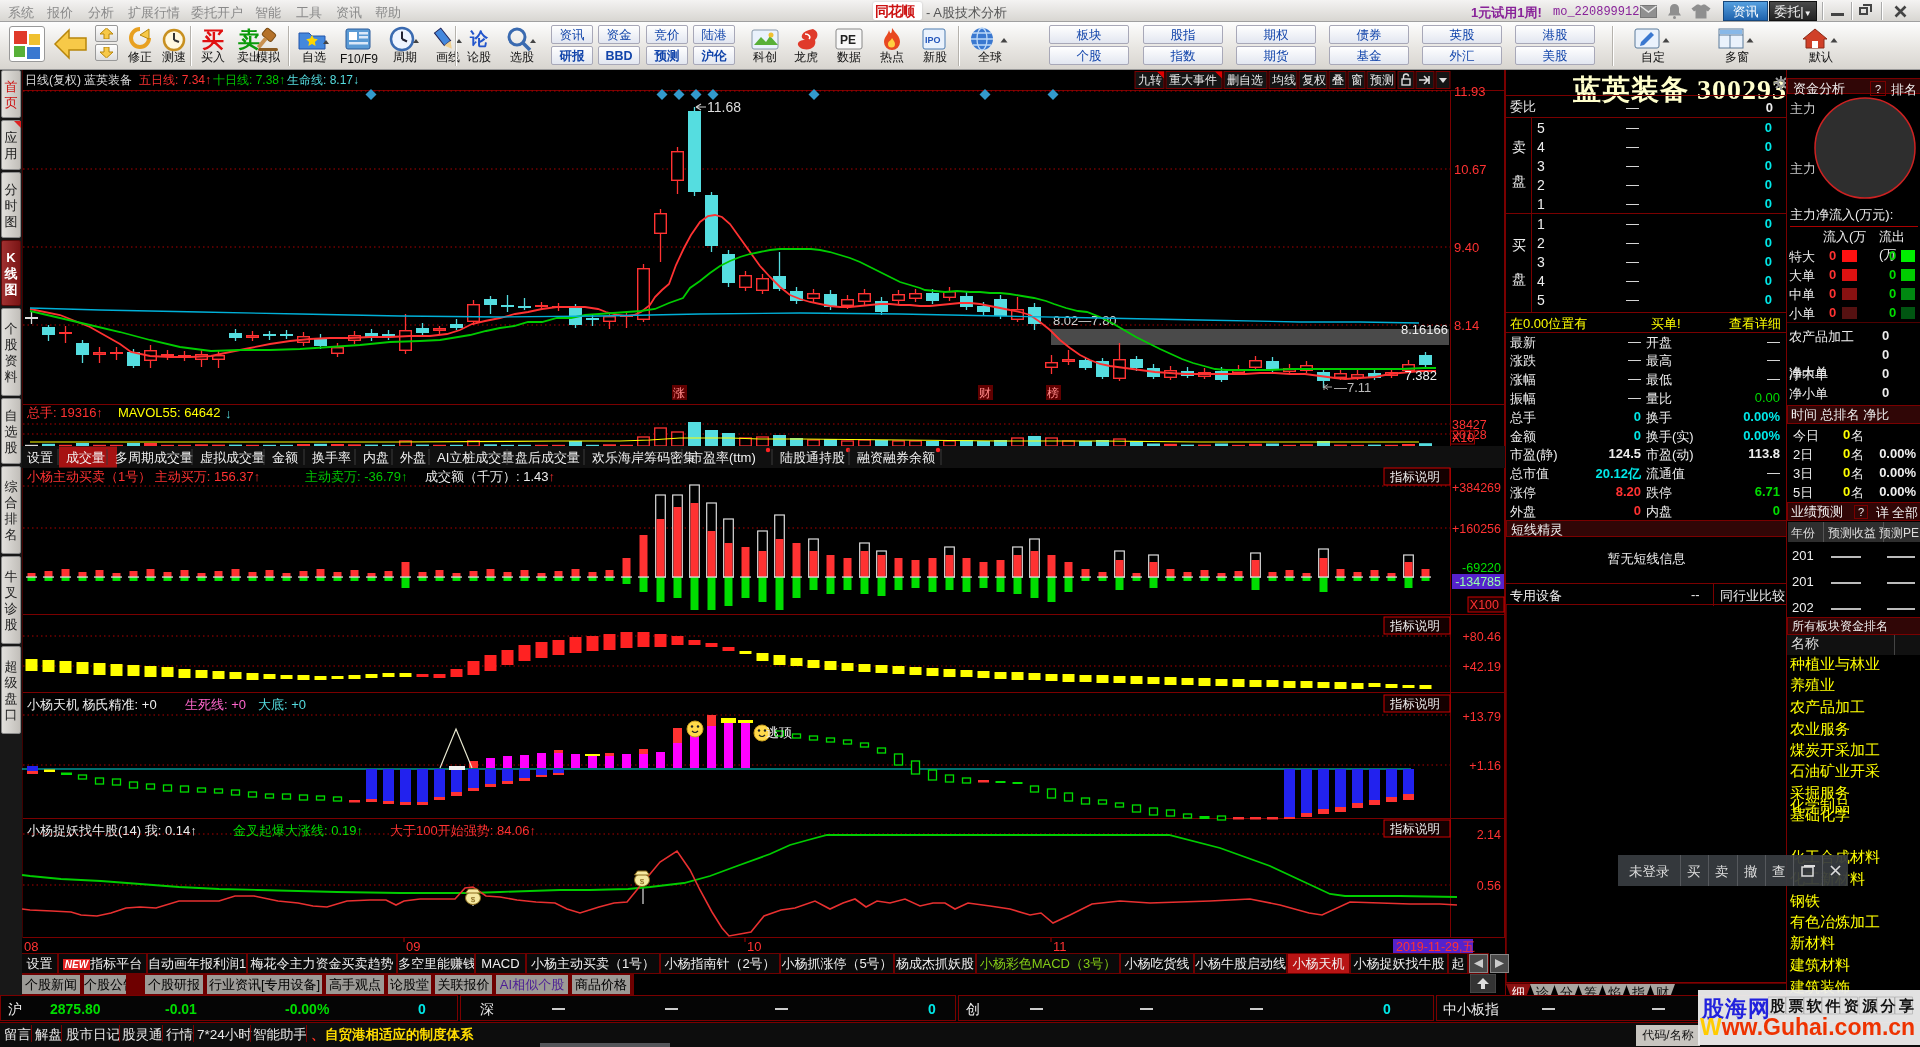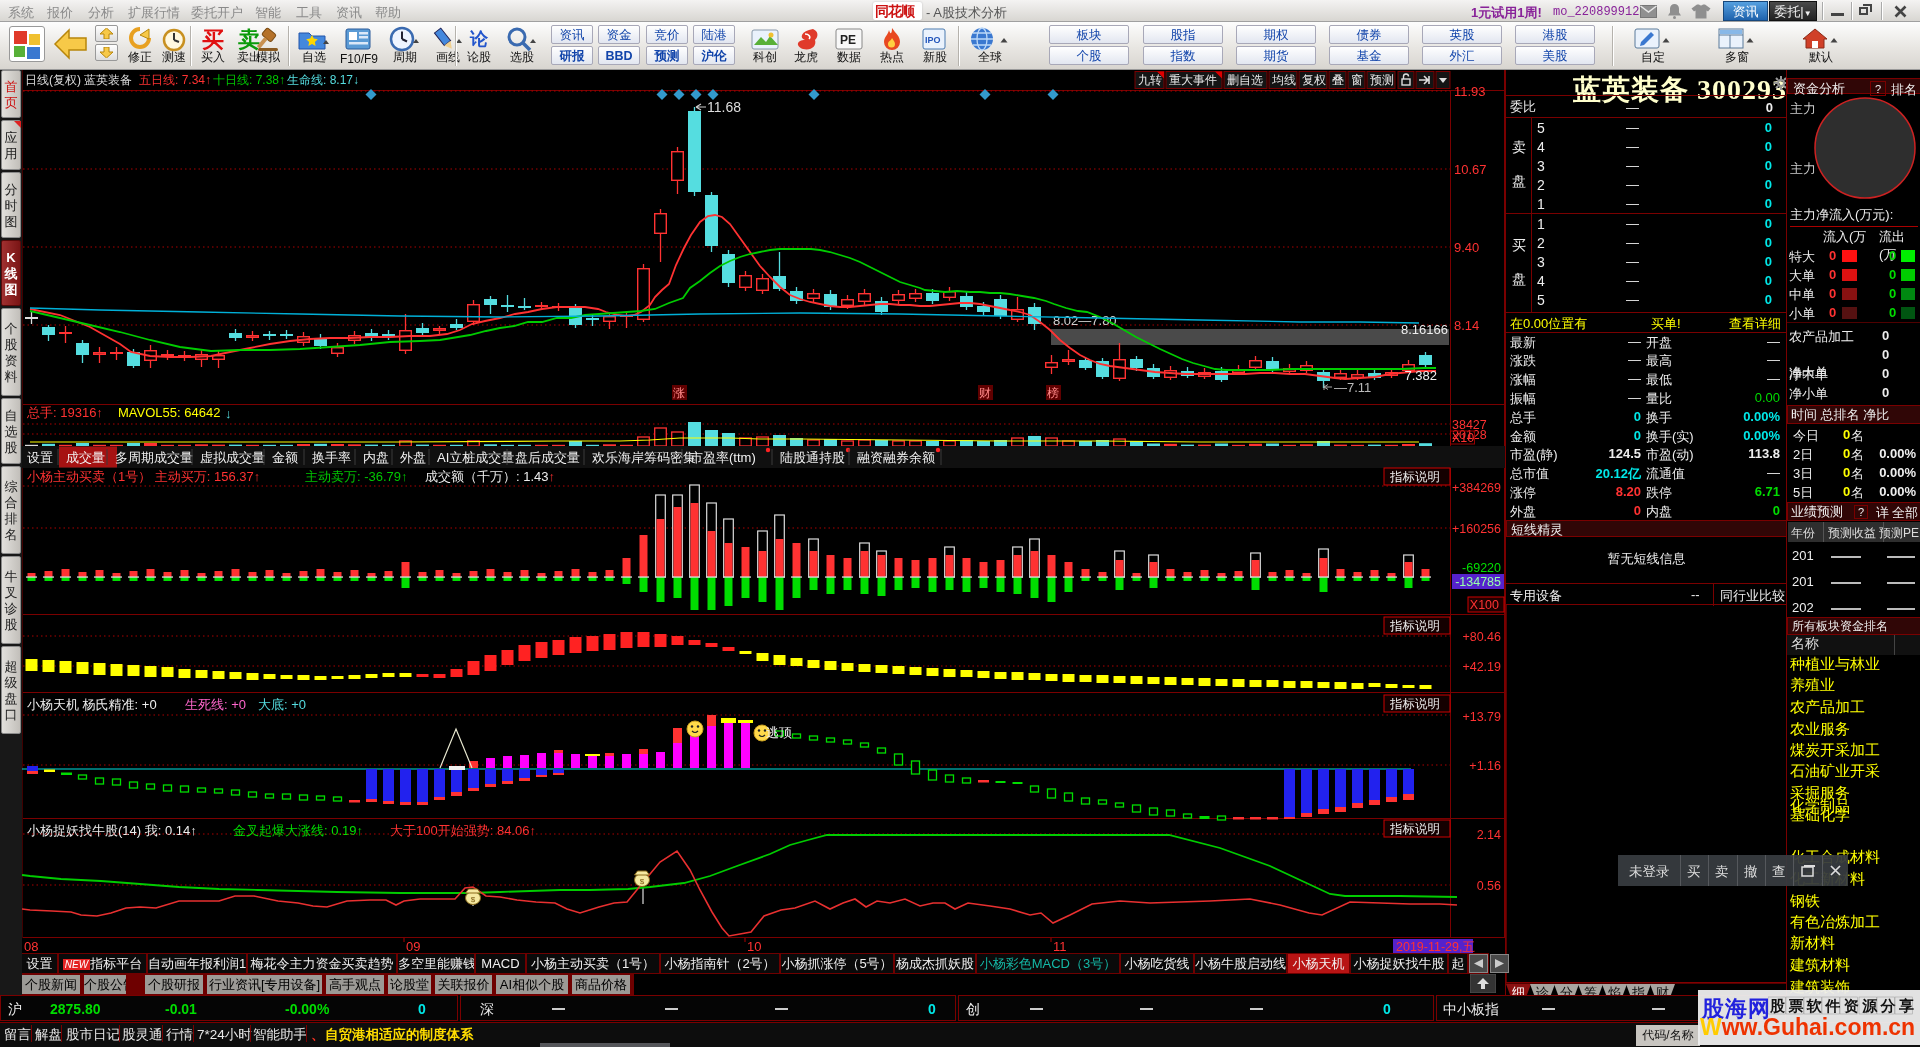--- a/index.html
+++ b/index.html
@@ -1347,30 +1347,30 @@
 <div class="ab ylw" style="left:3px;top:800px;font-size:15px;white-space:nowrap">化工新材料</div>
 <div class="ab ylw" style="left:3px;top:822px;font-size:15px;white-space:nowrap">钢铁</div>
 <div class="ab ylw" style="left:3px;top:843px;font-size:15px;white-space:nowrap">有色冶炼加工</div>
 <div class="ab ylw" style="left:3px;top:864px;font-size:15px;white-space:nowrap">新材料</div>
 <div class="ab ylw" style="left:3px;top:886px;font-size:15px;white-space:nowrap">建筑材料</div>
 <div class="ab ylw" style="left:3px;top:908px;font-size:15px;white-space:nowrap">建筑装饰</div>
 </div>
 <div class="ab" style="left:22px;top:953px;width:1483px;height:21px;background:#000;font-size:13px">
 <div class="ab" style="left:0;top:0;width:1467px;height:21px;background:#6e0000"></div>
 <div class="ab" style="left:0px;top:1px;width:35px;height:19px;background:#0a0a0a;color:#f0f0f0;text-align:center;line-height:19px;white-space:nowrap;overflow:hidden">设置</div>
-<div class="ab" style="left:37px;top:1px;width:87px;height:19px;background:#0a0a0a;color:#f0f0f0;text-align:center;line-height:19px;white-space:nowrap;overflow:hidden"><span style="background:#e42222;color:#fff;font-size:10px;padding:0 2px;font-style:italic;font-weight:normal">NEW</span>指标平台</div>
+<div class="ab" style="left:37px;top:1px;width:87px;height:19px;background:#0a0a0a;color:#f0f0f0;text-align:center;line-height:19px;white-space:nowrap;overflow:hidden"><span style="background:#e42222;color:#fff;font-size:10px;padding:0 2px;font-style:italic;font-weight:bold">NEW</span>指标平台</div>
 <div class="ab" style="left:126px;top:1px;width:98px;height:19px;background:#0a0a0a;color:#f0f0f0;text-align:center;line-height:19px;white-space:nowrap;overflow:hidden">自动画年报利润1</div>
 <div class="ab" style="left:226px;top:1px;width:148px;height:19px;background:#0a0a0a;color:#f0f0f0;text-align:center;line-height:19px;white-space:nowrap;overflow:hidden">梅花令主力资金买卖趋势</div>
 <div class="ab" style="left:376px;top:1px;width:76px;height:19px;background:#0a0a0a;color:#f0f0f0;text-align:center;line-height:19px;white-space:nowrap;overflow:hidden">多空里能赚钱</div>
 <div class="ab" style="left:454px;top:1px;width:49px;height:19px;background:#0a0a0a;color:#f0f0f0;text-align:center;line-height:19px;white-space:nowrap;overflow:hidden">MACD</div>
 <div class="ab" style="left:505px;top:1px;width:132px;height:19px;background:#0a0a0a;color:#f0f0f0;text-align:center;line-height:19px;white-space:nowrap;overflow:hidden">小杨主动买卖（1号）</div>
 <div class="ab" style="left:639px;top:1px;width:118px;height:19px;background:#0a0a0a;color:#f0f0f0;text-align:center;line-height:19px;white-space:nowrap;overflow:hidden">小杨指南针（2号）</div>
 <div class="ab" style="left:759px;top:1px;width:112px;height:19px;background:#0a0a0a;color:#f0f0f0;text-align:center;line-height:19px;white-space:nowrap;overflow:hidden">小杨抓涨停（5号）</div>
 <div class="ab" style="left:873px;top:1px;width:80px;height:19px;background:#0a0a0a;color:#f0f0f0;text-align:center;line-height:19px;white-space:nowrap;overflow:hidden">杨成杰抓妖股</div>
-<div class="ab" style="left:955px;top:1px;width:142px;height:19px;background:#0a0a0a;color:#14b8a6;text-align:center;line-height:19px;white-space:nowrap;overflow:hidden">小杨彩色MACD（3号）</div>
+<div class="ab" style="left:955px;top:1px;width:142px;height:19px;background:#0a0a0a;color:#84cc16;text-align:center;line-height:19px;white-space:nowrap;overflow:hidden">小杨彩色MACD（3号）</div>
 <div class="ab" style="left:1099px;top:1px;width:72px;height:19px;background:#0a0a0a;color:#f0f0f0;text-align:center;line-height:19px;white-space:nowrap;overflow:hidden">小杨吃货线</div>
 <div class="ab" style="left:1173px;top:1px;width:91px;height:19px;background:#0a0a0a;color:#f0f0f0;text-align:center;line-height:19px;white-space:nowrap;overflow:hidden">小杨牛股启动线</div>
 <div class="ab" style="left:1266px;top:1px;width:61px;height:19px;background:#b81414;color:#f0f0f0;text-align:center;line-height:19px;white-space:nowrap;overflow:hidden">小杨天机</div>
 <div class="ab" style="left:1329px;top:1px;width:96px;height:19px;background:#0a0a0a;color:#f0f0f0;text-align:center;line-height:19px;white-space:nowrap;overflow:hidden">小杨捉妖找牛股</div>
 <div class="ab" style="left:1427px;top:1px;width:18px;height:19px;background:#0a0a0a;color:#f0f0f0;text-align:center;line-height:19px;white-space:nowrap;overflow:hidden">起</div>
 <div class="ab" style="left:1447px;top:1px;width:19px;height:19px;background:#4a4a4a;border:1px solid #888;box-sizing:border-box"><svg width="9" height="9" style="margin:4px 0 0 4px">
         <path d="M9 0 L9 9 L0 4.5 Z" fill="#ccc"></path>
       </svg></div>
 <div class="ab" style="left:1468px;top:1px;width:19px;height:19px;background:#4a4a4a;border:1px solid #888;box-sizing:border-box"><svg width="9" height="9" style="margin:4px 0 0 4px">
         <path d="M0 0 L0 9 L9 4.5 Z" fill="#ccc"></path>
@@ -1378,21 +1378,21 @@
 </div>
 <div class="ab" style="left:22px;top:974px;width:1483px;height:21px;background:#000;font-size:13px">
 <div class="ab" style="left:0;top:0;width:612px;height:21px;background:#6e0000"></div>
 <div class="ab" style="left:0px;top:1px;width:58px;height:19px;background:#9c9a96;color:#000;text-align:center;line-height:19px;white-space:nowrap;overflow:hidden">个股新闻</div>
 <div class="ab" style="left:62px;top:1px;width:42px;height:19px;background:#9c9a96;color:#000;text-align:center;line-height:19px;white-space:nowrap;overflow:hidden">个股公告</div>
 <div class="ab" style="left:123px;top:1px;width:58px;height:19px;background:#9c9a96;color:#000;text-align:center;line-height:19px;white-space:nowrap;overflow:hidden">个股研报</div>
 <div class="ab" style="left:185px;top:1px;width:115px;height:19px;background:#9c9a96;color:#000;text-align:center;line-height:19px;white-space:nowrap;overflow:hidden">行业资讯[专用设备]</div>
 <div class="ab" style="left:304px;top:1px;width:58px;height:19px;background:#9c9a96;color:#000;text-align:center;line-height:19px;white-space:nowrap;overflow:hidden">高手观点</div>
 <div class="ab" style="left:366px;top:1px;width:43px;height:19px;background:#9c9a96;color:#000;text-align:center;line-height:19px;white-space:nowrap;overflow:hidden">论股堂</div>
 <div class="ab" style="left:413px;top:1px;width:57px;height:19px;background:#9c9a96;color:#000;text-align:center;line-height:19px;white-space:nowrap;overflow:hidden">关联报价</div>
-<div class="ab" style="left:474px;top:1px;width:72px;height:19px;background:#9c9a96;color:#000000;text-align:center;line-height:19px;white-space:nowrap;overflow:hidden">AI相似个股</div>
+<div class="ab" style="left:474px;top:1px;width:72px;height:19px;background:#9c9a96;color:#4c1d95;text-align:center;line-height:19px;white-space:nowrap;overflow:hidden">AI相似个股</div>
 <div class="ab" style="left:550px;top:1px;width:58px;height:19px;background:#9c9a96;color:#000;text-align:center;line-height:19px;white-space:nowrap;overflow:hidden">商品价格</div>
 <svg class="ab" style="left:1448px;top:0px" width="26" height="19">
       <rect x="0" y="0" width="26" height="19" fill="#333" stroke="#555"></rect>
       <path d="M13 4 L19 10 L15 10 L15 15 L11 15 L11 10 L7 10 Z" fill="#ddd"></path>
     </svg>
 </div>
 <div class="ab" style="left:0;top:995px;width:1920px;height:27px;background:#050505;font-size:14px">
 <div class="ab" style="left:0px;top:0;width:458px;height:26px;border:1px solid #7a0000"></div>
 <div class="ab" style="left:460px;top:0;width:496px;height:26px;border:1px solid #7a0000"></div>
 <div class="ab" style="left:958px;top:0;width:476px;height:26px;border:1px solid #7a0000"></div>

